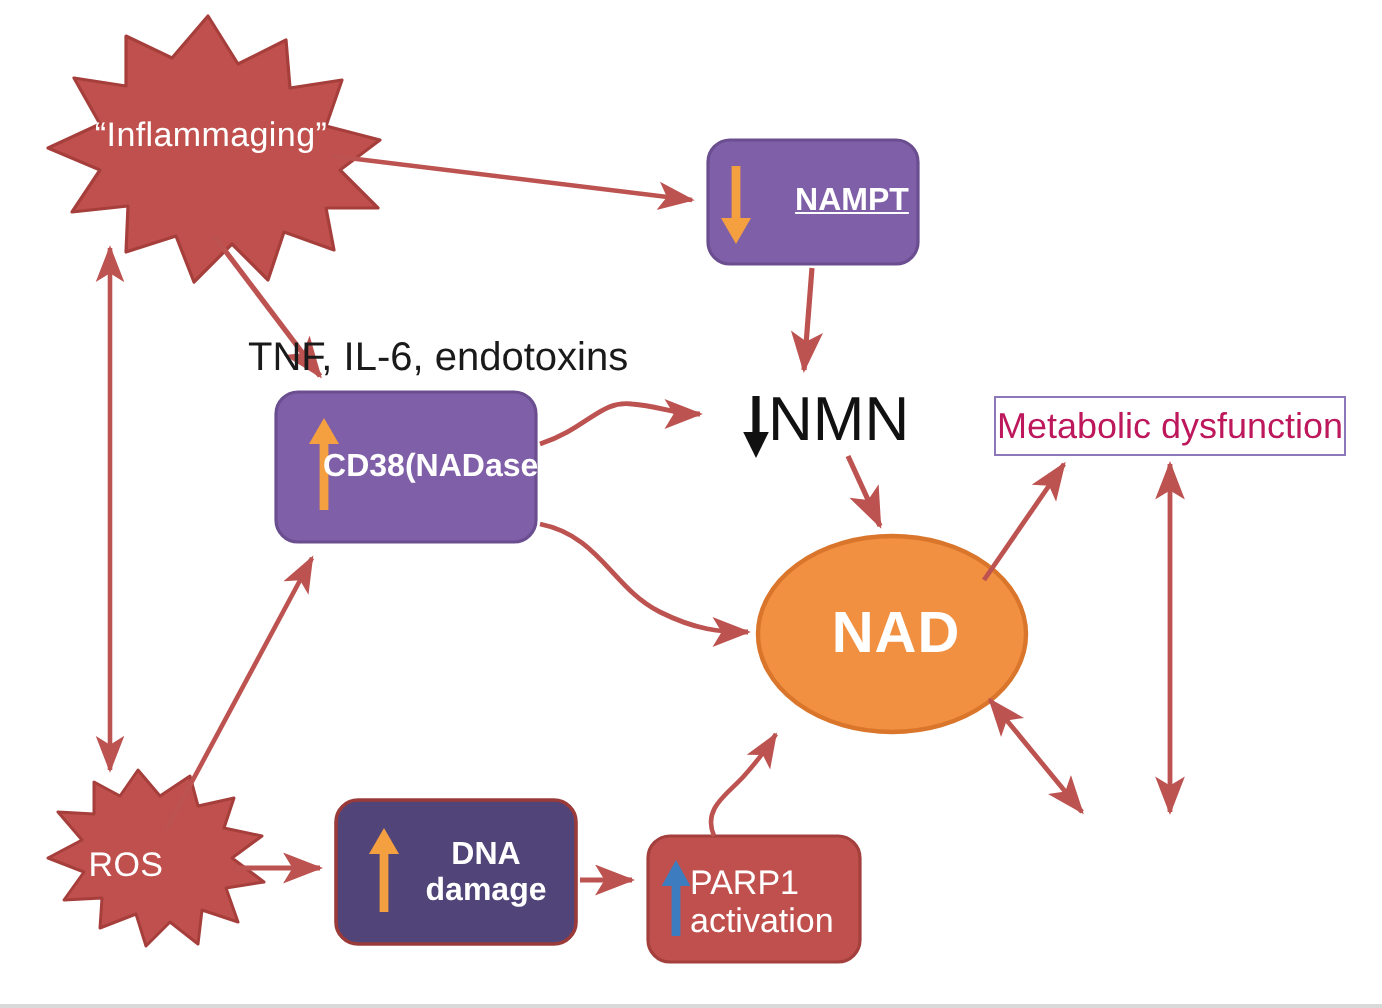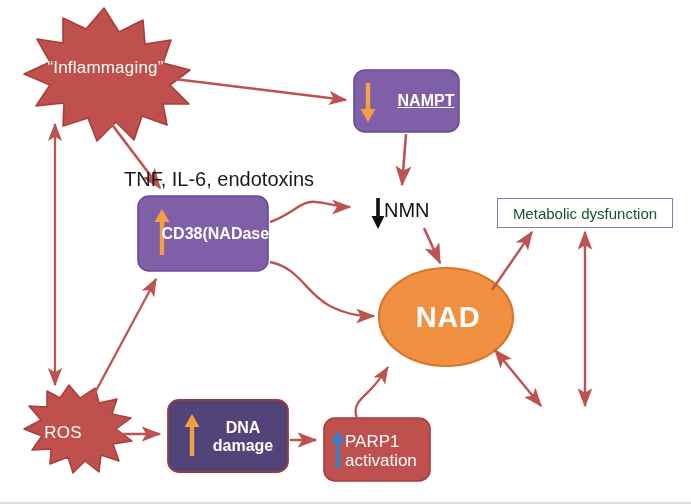--- a/index.html
+++ b/index.html
@@ -41,38 +41,38 @@
     justify-content:flex-start;
   }
   .nad-label{
     color:#ffffff;
     font-weight:bold;
     font-size:29px;
     letter-spacing:.5px;
   }
   .nmn-label{
     color:#111111;
-    font-size:20px;
+    font-size:31px;
     font-weight:400;
     white-space:nowrap;
   }
   .cytokine-label{
     color:#1a1a1a;
     font-size:20px;
     white-space:nowrap;
     margin-top:39px;
   }
   .outline-box{
     position:absolute;
     background:#ffffff;
     border:1.5px solid #8c78b8;
     box-sizing:border-box;
     display:flex;align-items:center;justify-content:center;
   }
-  .outline-box span{color:#14532d;font-size:15px;white-space:nowrap;}
+  .outline-box span{color:#be185d;font-size:18px;white-space:nowrap;}
 </style>
 </head>
 <body>
 
 <div id="canvas">
 
   <svg id="diagram-svg" viewBox="0 0 691 504">
     <defs>
       <marker id="ah" markerWidth="9" markerHeight="9" refX="7.4" refY="3.1" orient="auto" markerUnits="strokeWidth">
         <path d="M0,0 L8,3.1 L0,6.2 L1.9,3.1 Z" fill="#BD5350"></path>

